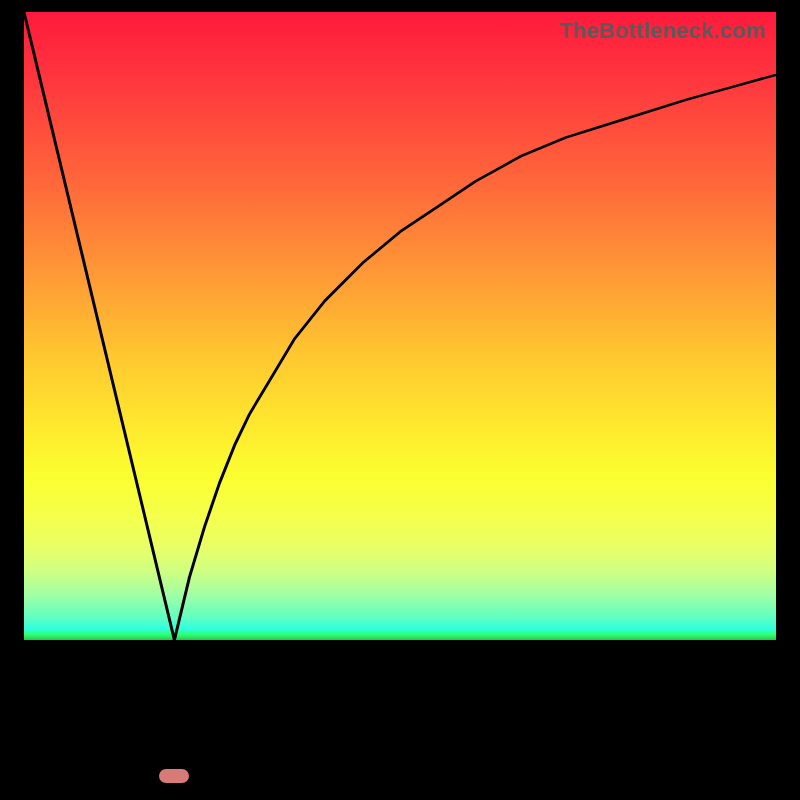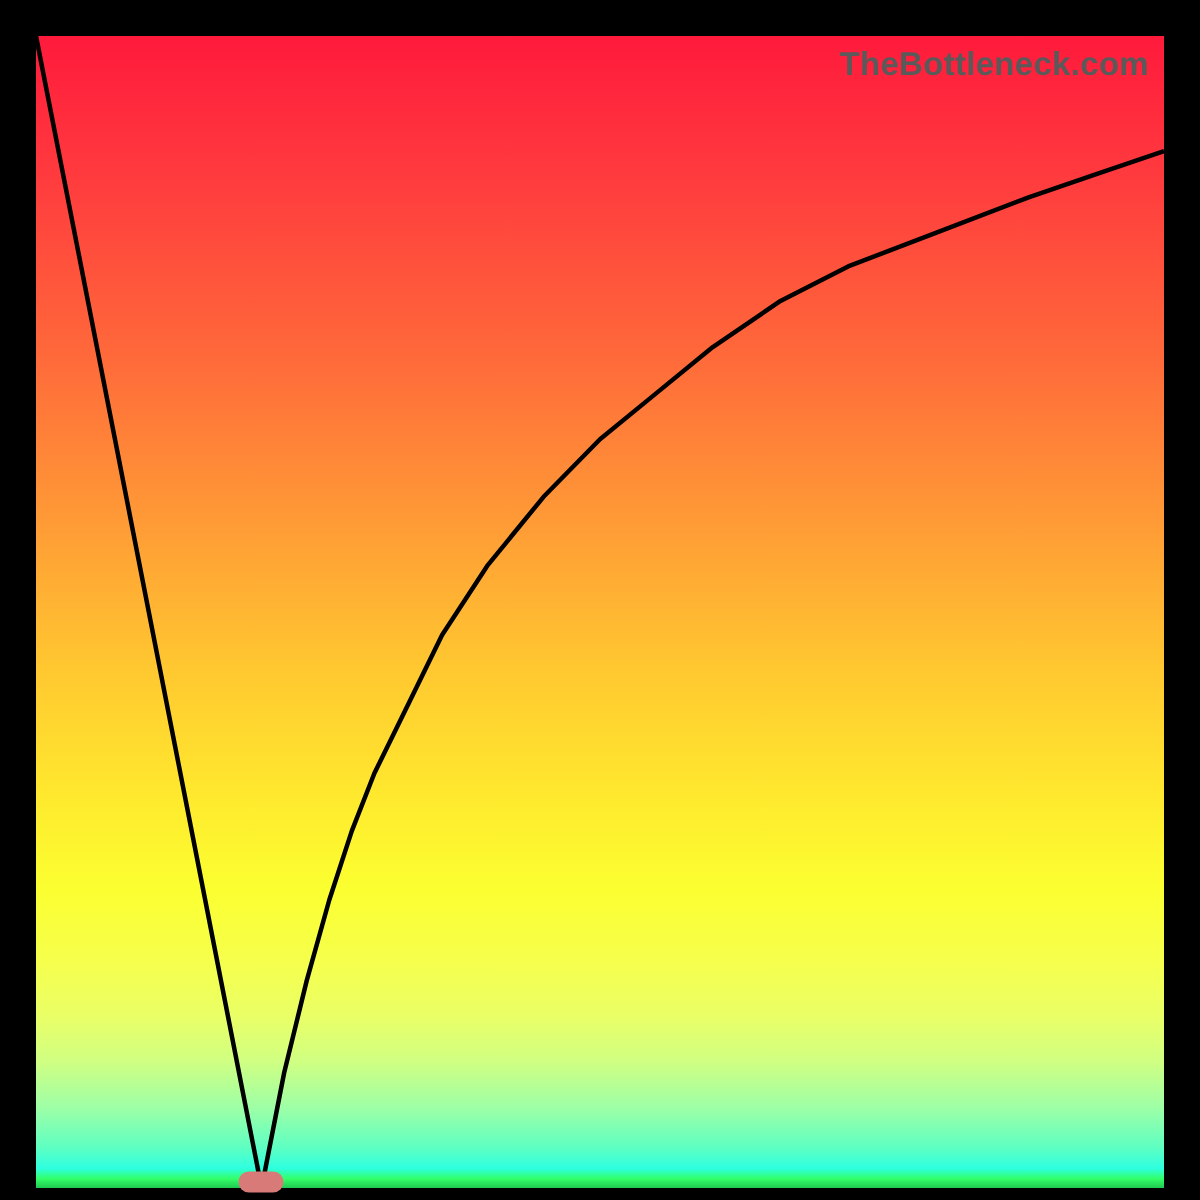--- a/index.html
+++ b/index.html
@@ -6,23 +6,23 @@
   html, body { width: 800px; height: 800px; overflow: hidden; }
   .frame {
     position: relative;
     width: 800px;
     height: 800px;
     background: #000;
   }
   .plot-area {
     position: absolute;
     left: 24px;
-    top: 24px;
+    top: 12px;
     width: 752px;
-    height: 768px;
+    height: 628px;
     background: linear-gradient(to bottom,
       #ff1a3c 0%,
       #ff3a3e 12%,
       #ff6a3a 28%,
       #ff9a36 42%,
       #ffc830 55%,
       #ffe92e 66%,
       #fbff30 74%,
       #f6ff4a 80%,
       #eaff66 85%,

